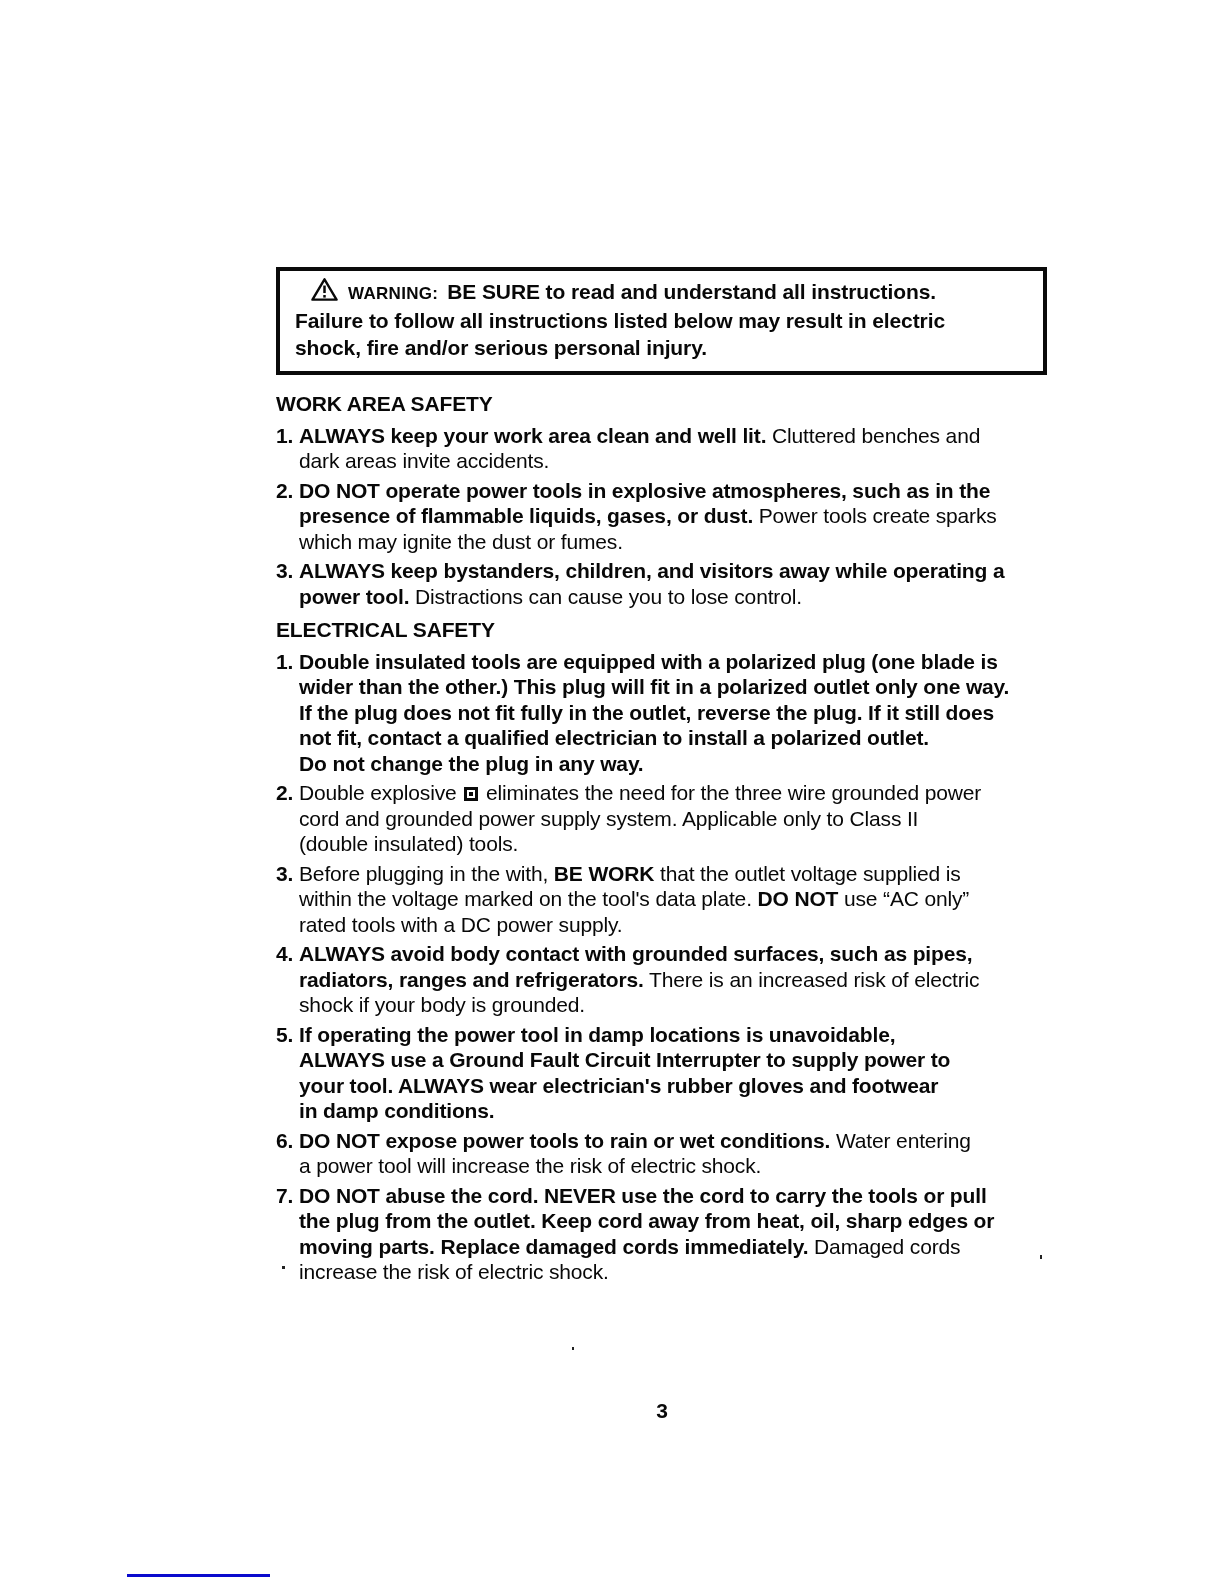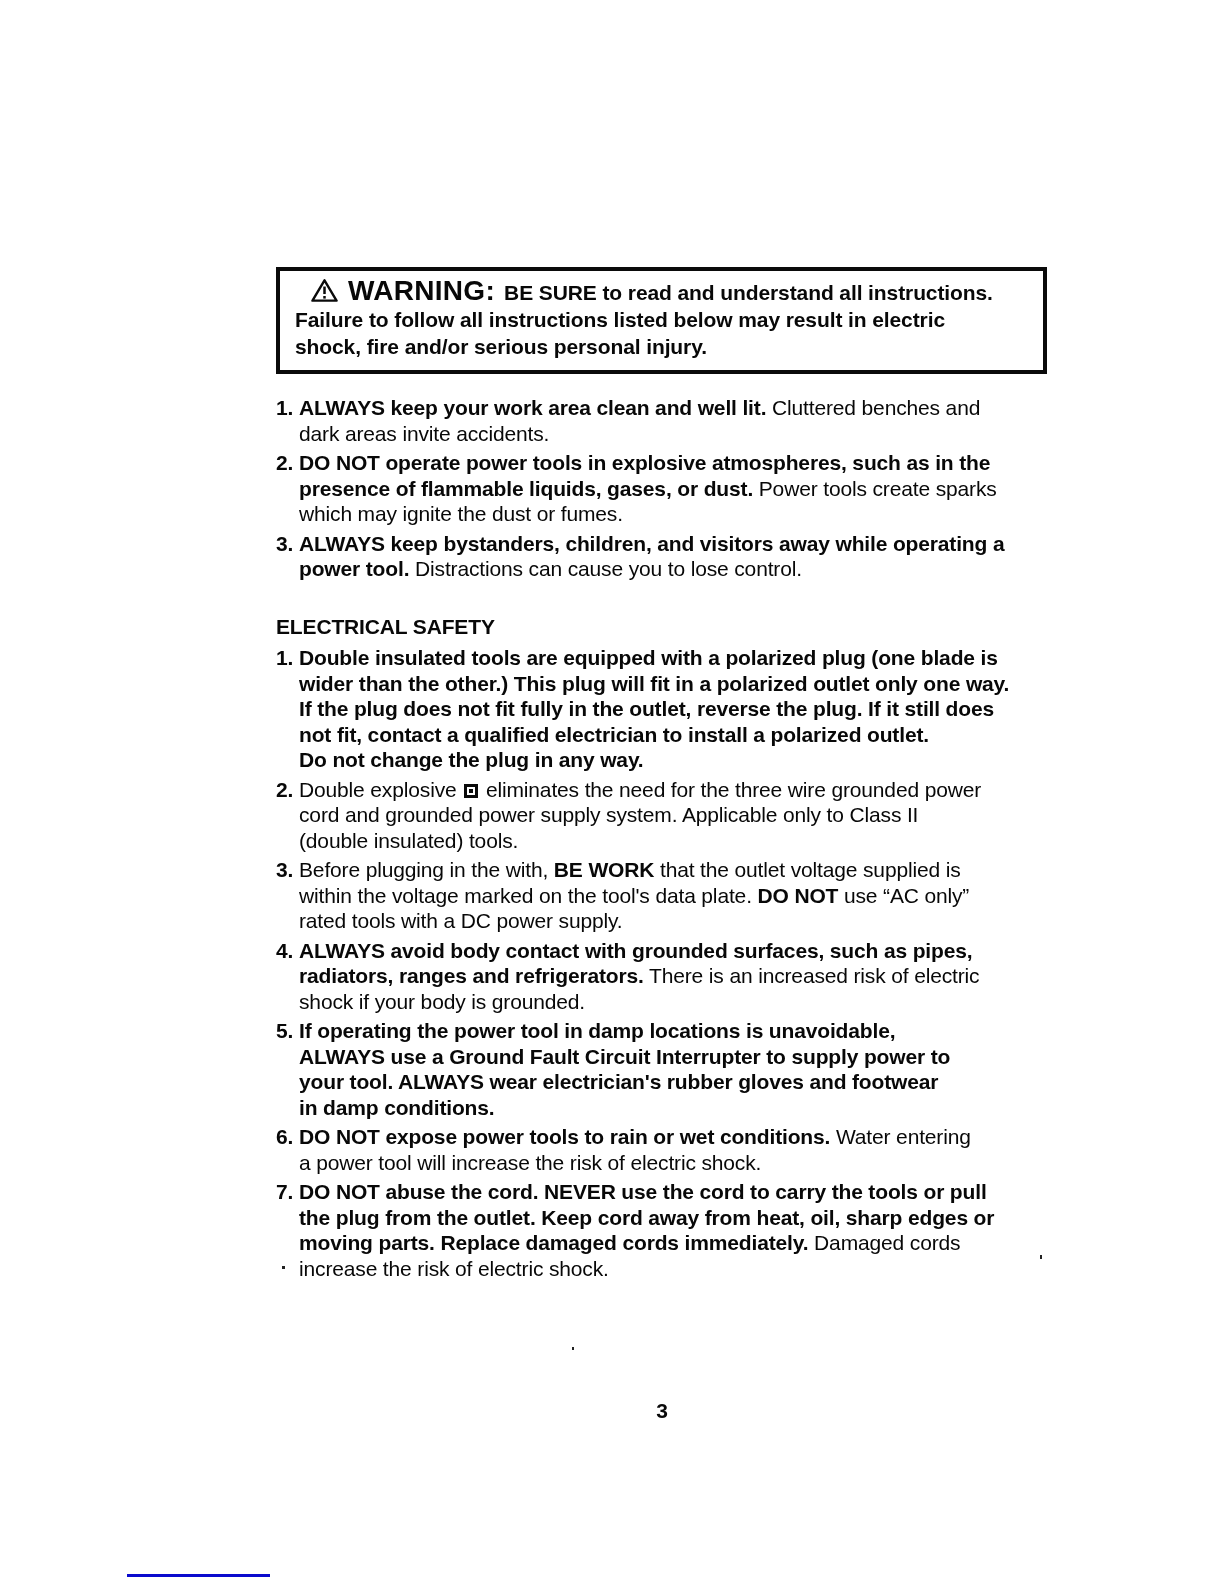--- a/index.html
+++ b/index.html
@@ -59,21 +59,21 @@
     letter-spacing: -0.1px;
   }
   .warn-icon {
     width: 27px;
     height: 25px;
     vertical-align: -3px;
     margin-left: 16px;
     margin-right: 10px;
   }
   .warning-label {
-    font-size: 28px;
+    font-size: 17px;
     font-weight: bold;
     margin-right: 9px;
     letter-spacing: 0.3px;
   }
   .warning-body {
     white-space: pre-line;
   }
   
   .content {
     position: absolute;
@@ -84,21 +84,21 @@
     line-height: 25.5px;
     letter-spacing: -0.15px;
   }
   .sec-title {
     font-size: 21px;
     font-weight: bold;
     margin: 0 0 6px 0;
     line-height: 25.5px;
   }
   .sec-title.later {
-    margin-top: 32px;
+    margin-top: 8px;
   }
   .item {
     display: flex;
     margin-top: 4px;
   }
   .item-num {
     flex: 0 0 23px;
     font-weight: bold;
   }
   .item-text {
@@ -162,20 +162,21 @@
     <p class="warning-para"><svg class="warn-icon" viewBox="0 0 26 24" aria-hidden="true">
           <path d="M13 2.2 L24.6 21.8 H1.4 Z" fill="none" stroke="#0a0a0a" stroke-width="2.3" stroke-linejoin="round"></path>
           <rect x="11.8" y="8.2" width="2.4" height="7.2" fill="#0a0a0a"></rect>
           <rect x="11.8" y="17.3" width="2.4" height="2.5" fill="#0a0a0a"></rect>
         </svg><span class="warning-label">WARNING:</span><span class="warning-body">BE SURE to read and understand all instructions.
 Failure to follow all instructions listed below may result in electric
 shock, fire and/or serious personal injury.</span></p>
   </div>
 
   <main class="content" id="content">
+      <h2 class="sec-title">WORK AREA SAFETY</h2>
       <div class="item">
         <span class="item-num">1.</span>
         <span class="item-text"><span class="seg bold">ALWAYS keep your work area clean and well lit.</span><span class="seg"> Cluttered benches and
 dark areas invite accidents.</span></span>
       </div>
       <div class="item">
         <span class="item-num">2.</span>
         <span class="item-text"><span class="seg bold">DO NOT operate power tools in explosive atmospheres, such as in the
 presence of flammable liquids, gases, or dust.</span><span class="seg"> Power tools create sparks
 which may ignite the dust or fumes.</span></span>

